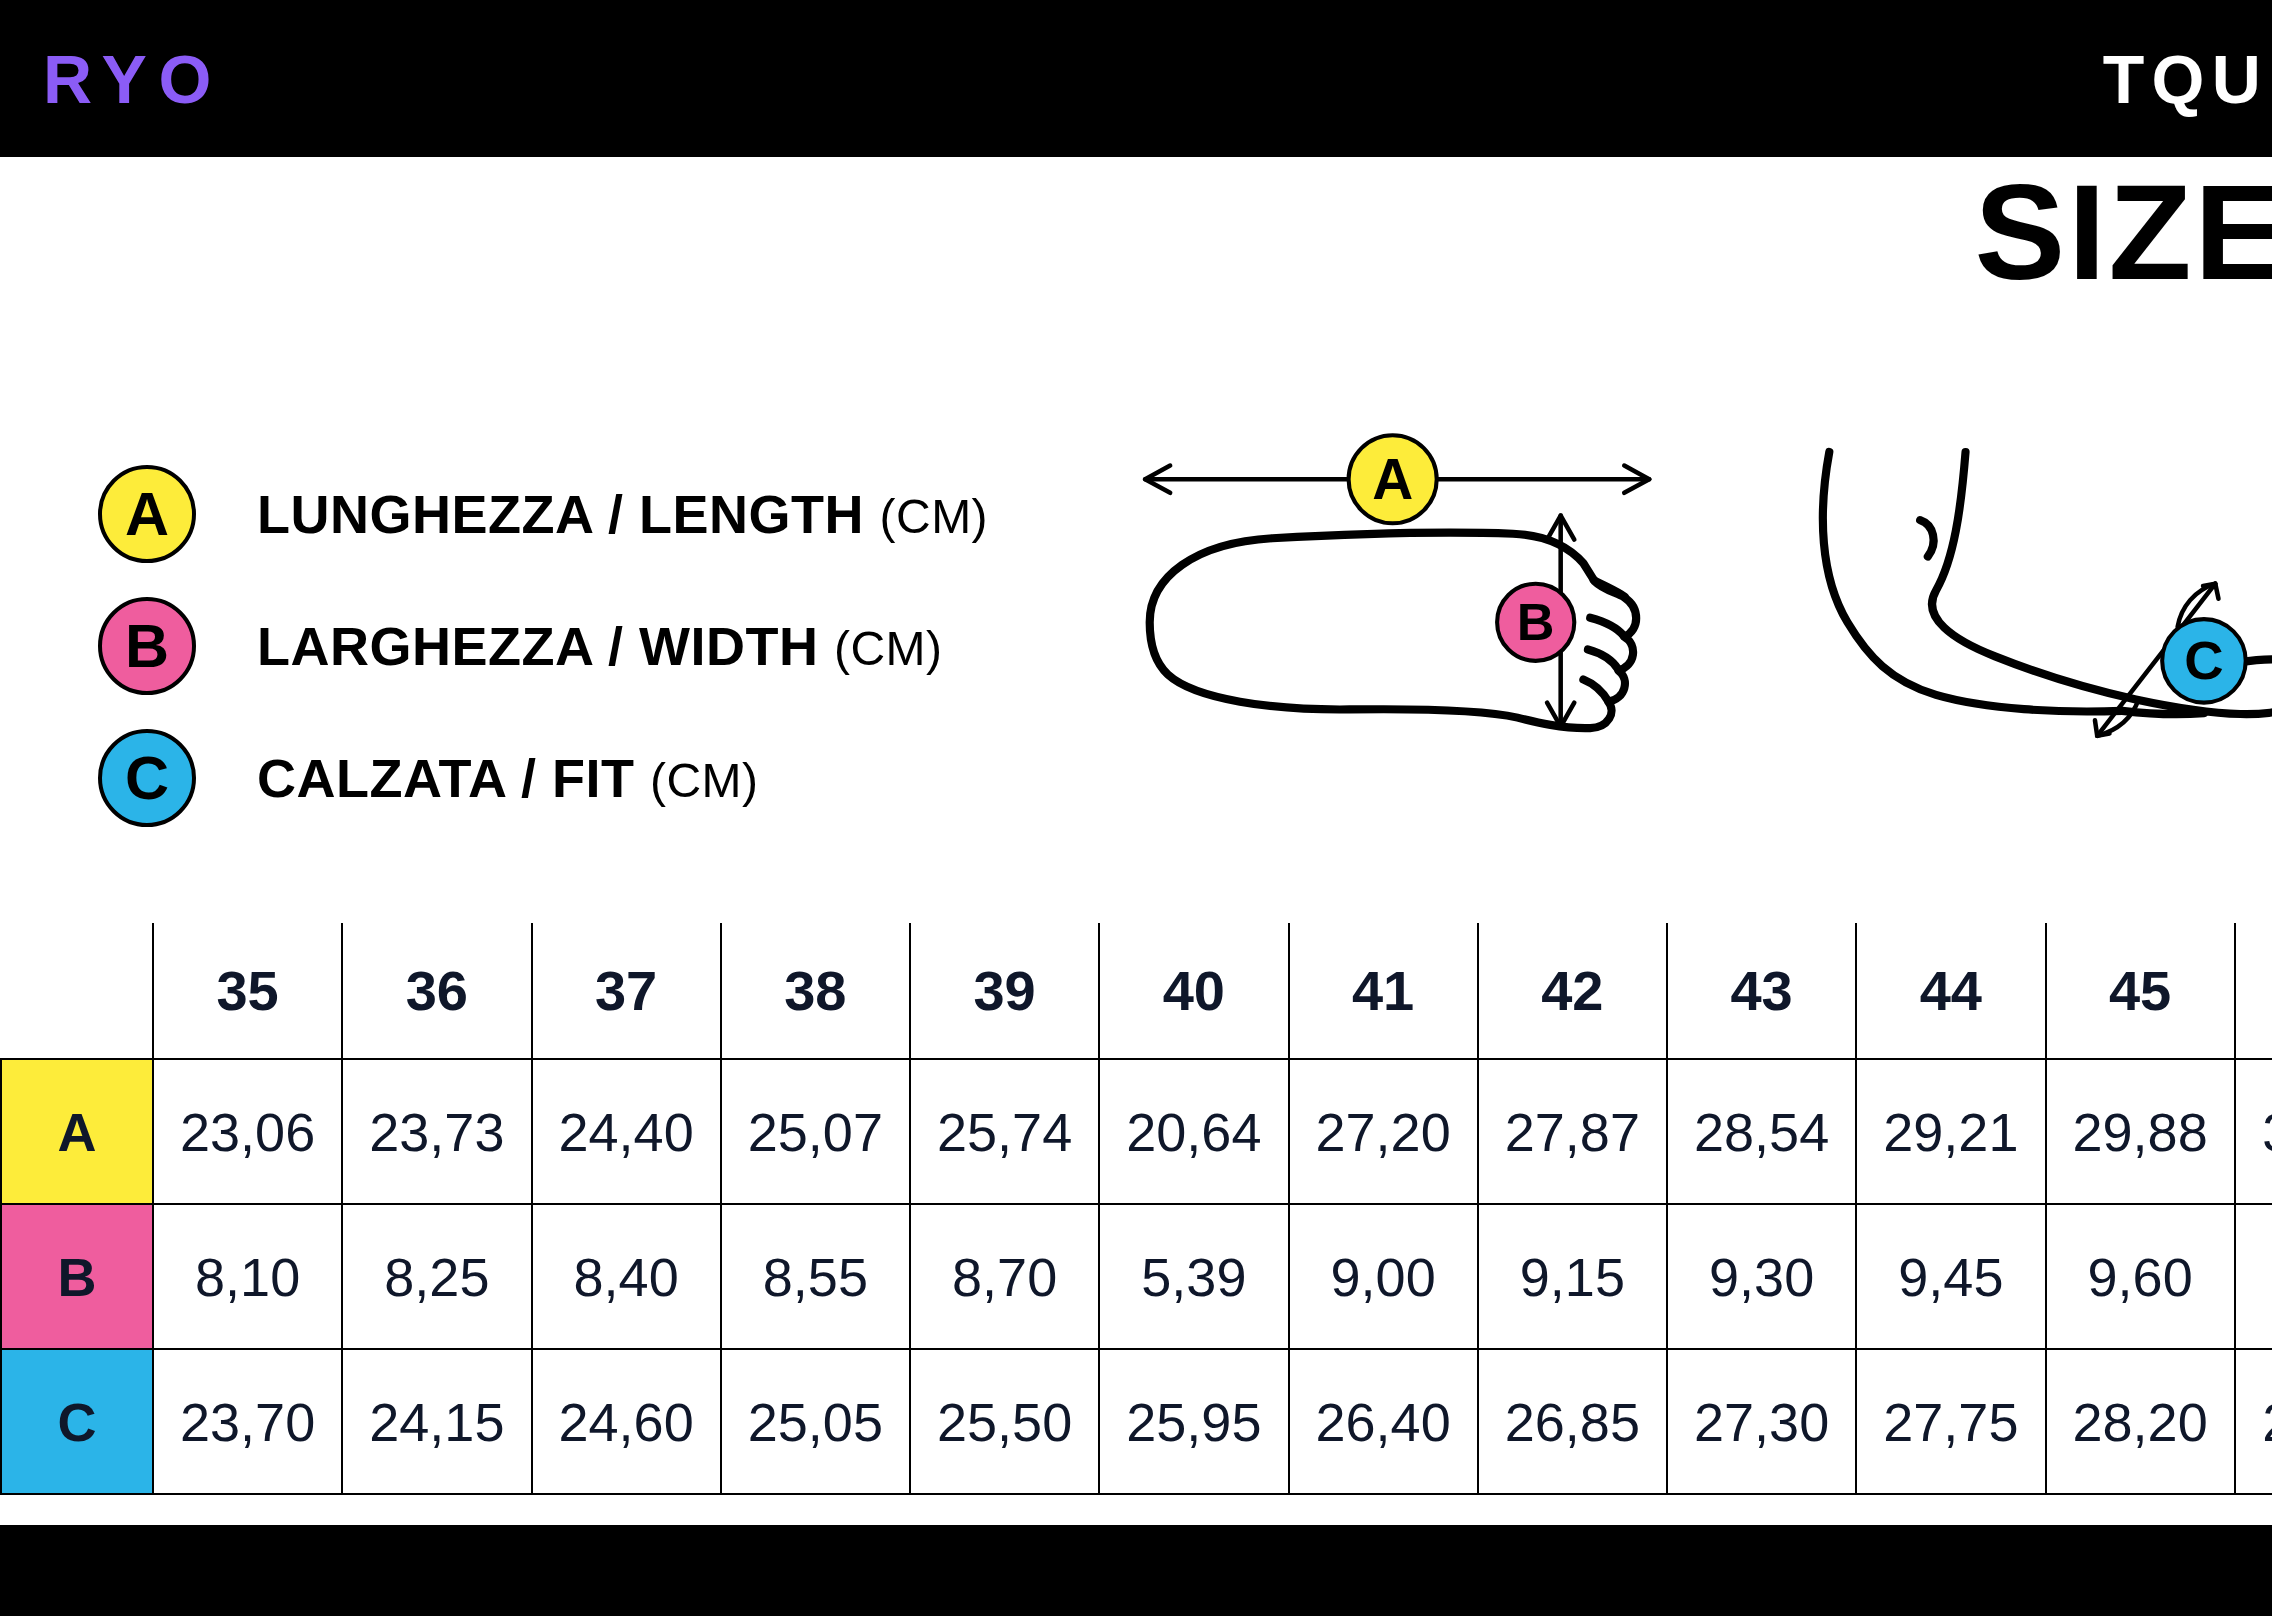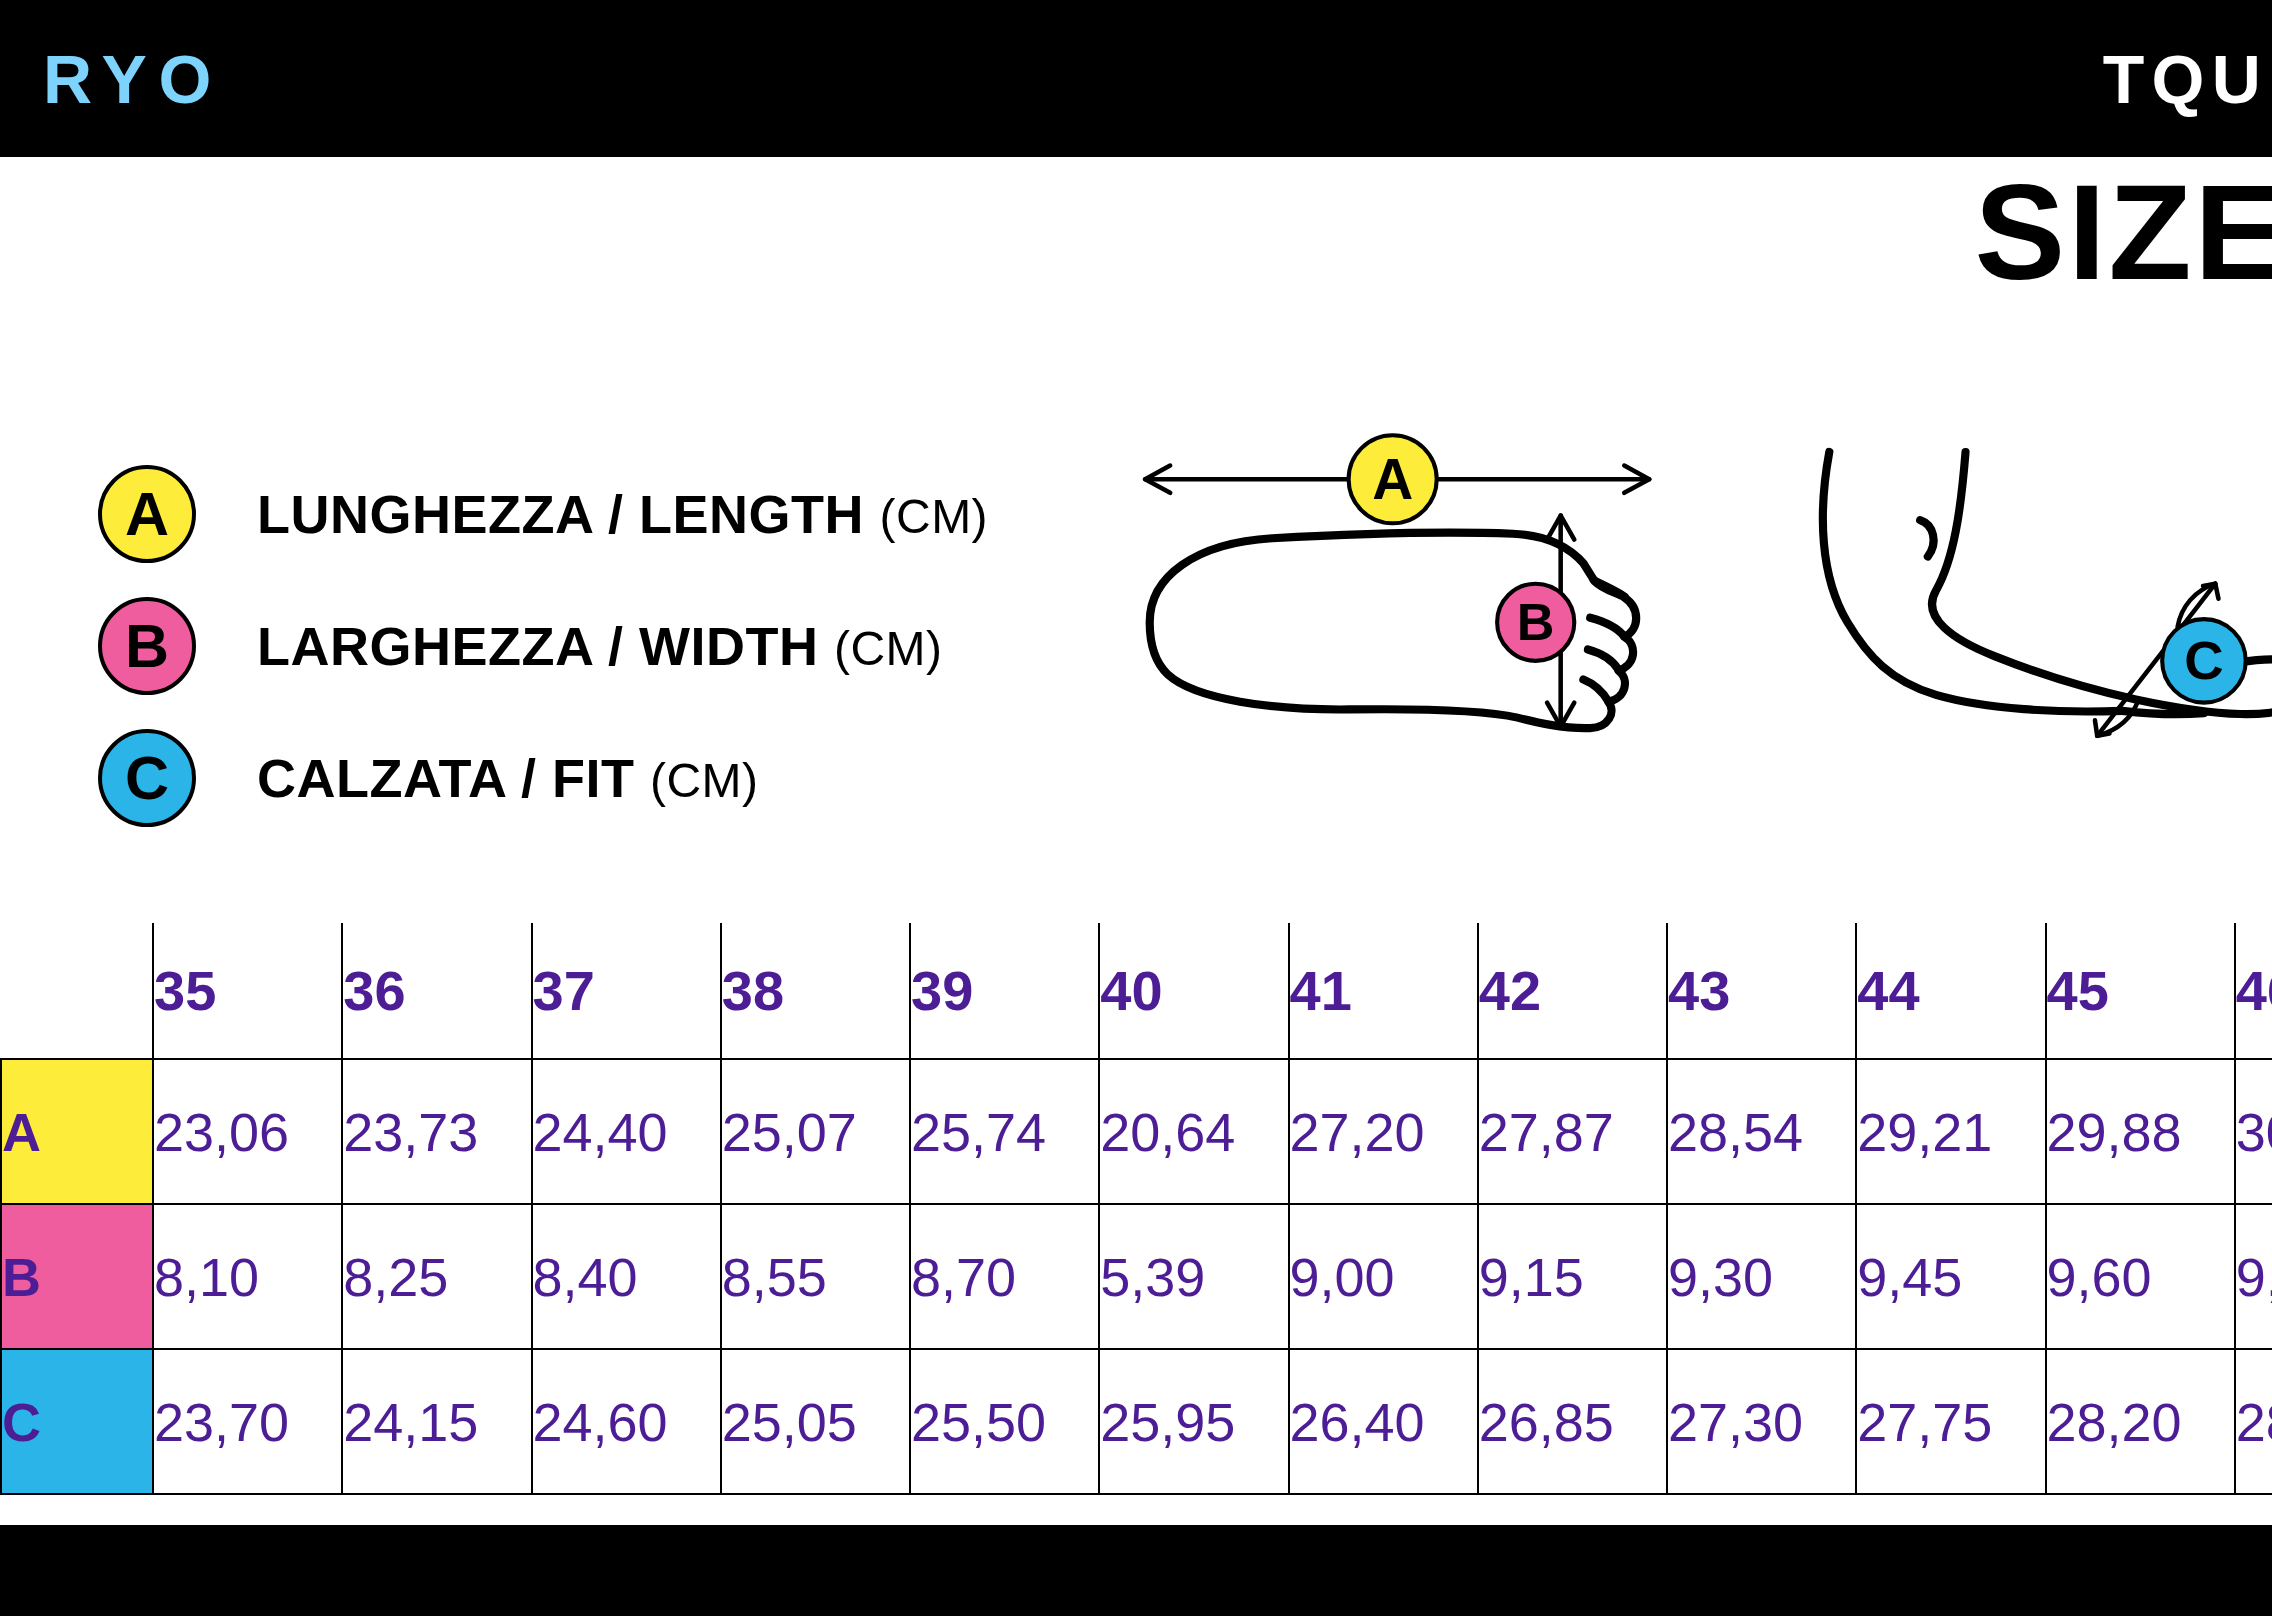--- a/index.html
+++ b/index.html
@@ -22,21 +22,21 @@
     width: 2424px;
     height: 157px;
     background: #000000;
     display: flex;
     align-items: center;
     justify-content: space-between;
     box-sizing: border-box;
     padding: 0 43px;
   }
   .brand-left {
-    color: #7dd3fc;
+    color: #8b5cf6;
     font-size: 68px;
     font-weight: bold;
     letter-spacing: 11.8px;
     line-height: 1;
   }
   .brand-right {
     color: #ffffff;
     font-size: 68px;
     font-weight: bold;
     letter-spacing: 7.3px;
@@ -127,23 +127,23 @@
     top: 923px;
     width: 2424px;
   }
   table.size-table {
     border-collapse: collapse;
     width: 2424px;
     table-layout: fixed;
   }
   table.size-table td, table.size-table th {
     border: 2.3px solid #000000;
-    text-align: left;
+    text-align: center;
     font-size: 54px;
-    color: #4c1d95;
+    color: #0f172a;
     height: 145px;
     padding: 0;
     box-sizing: border-box;
   }
   table.size-table .corner {
     border-left: none;
     border-top: none;
     background: #ffffff;
     width: 152px;
   }

